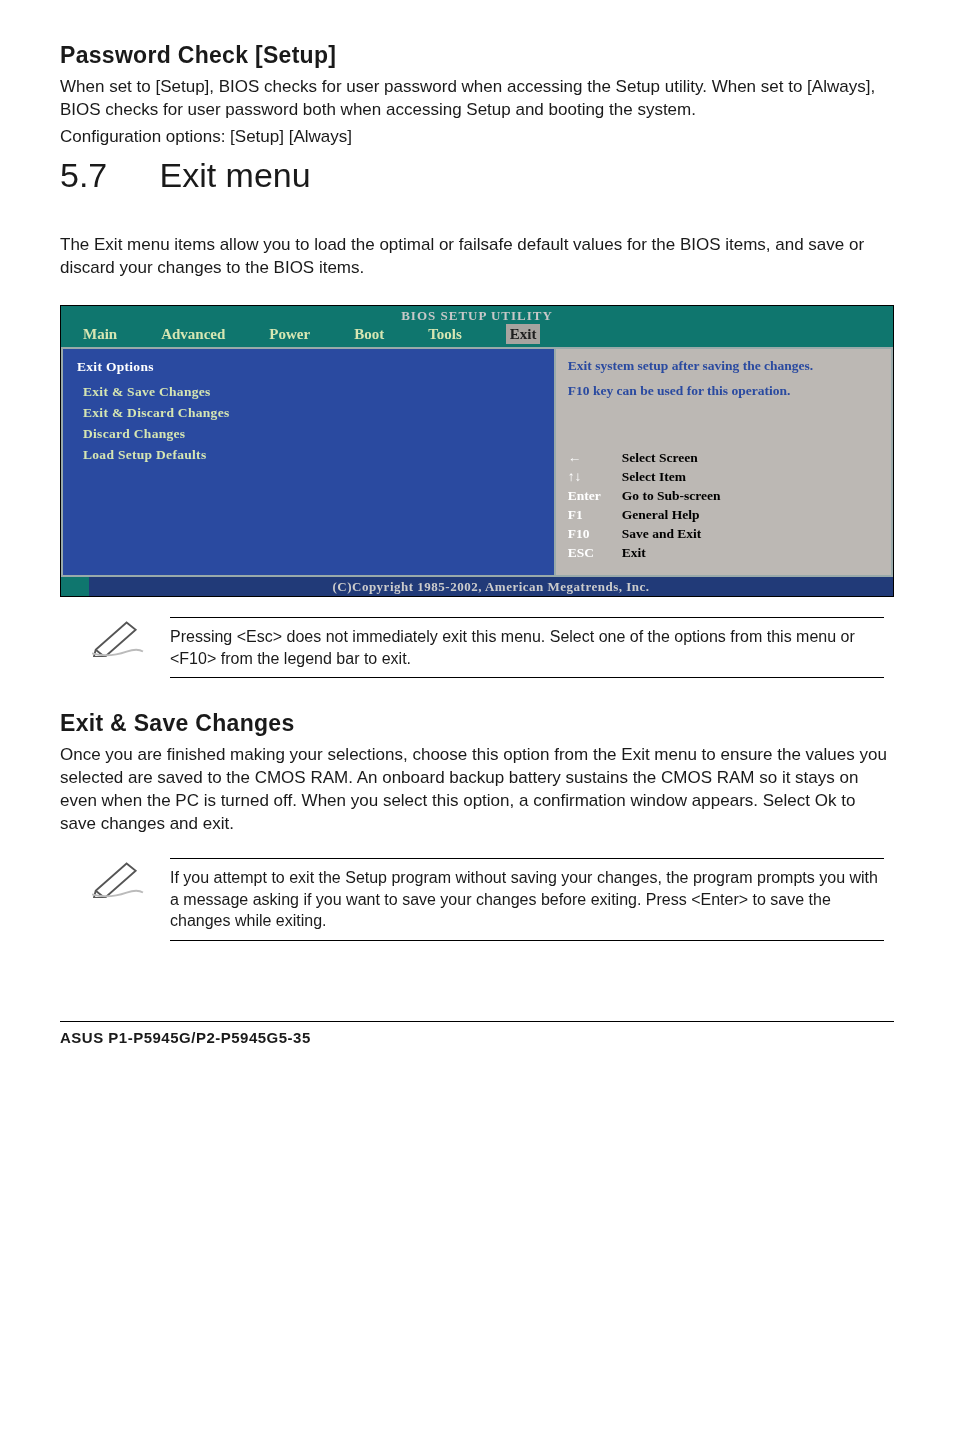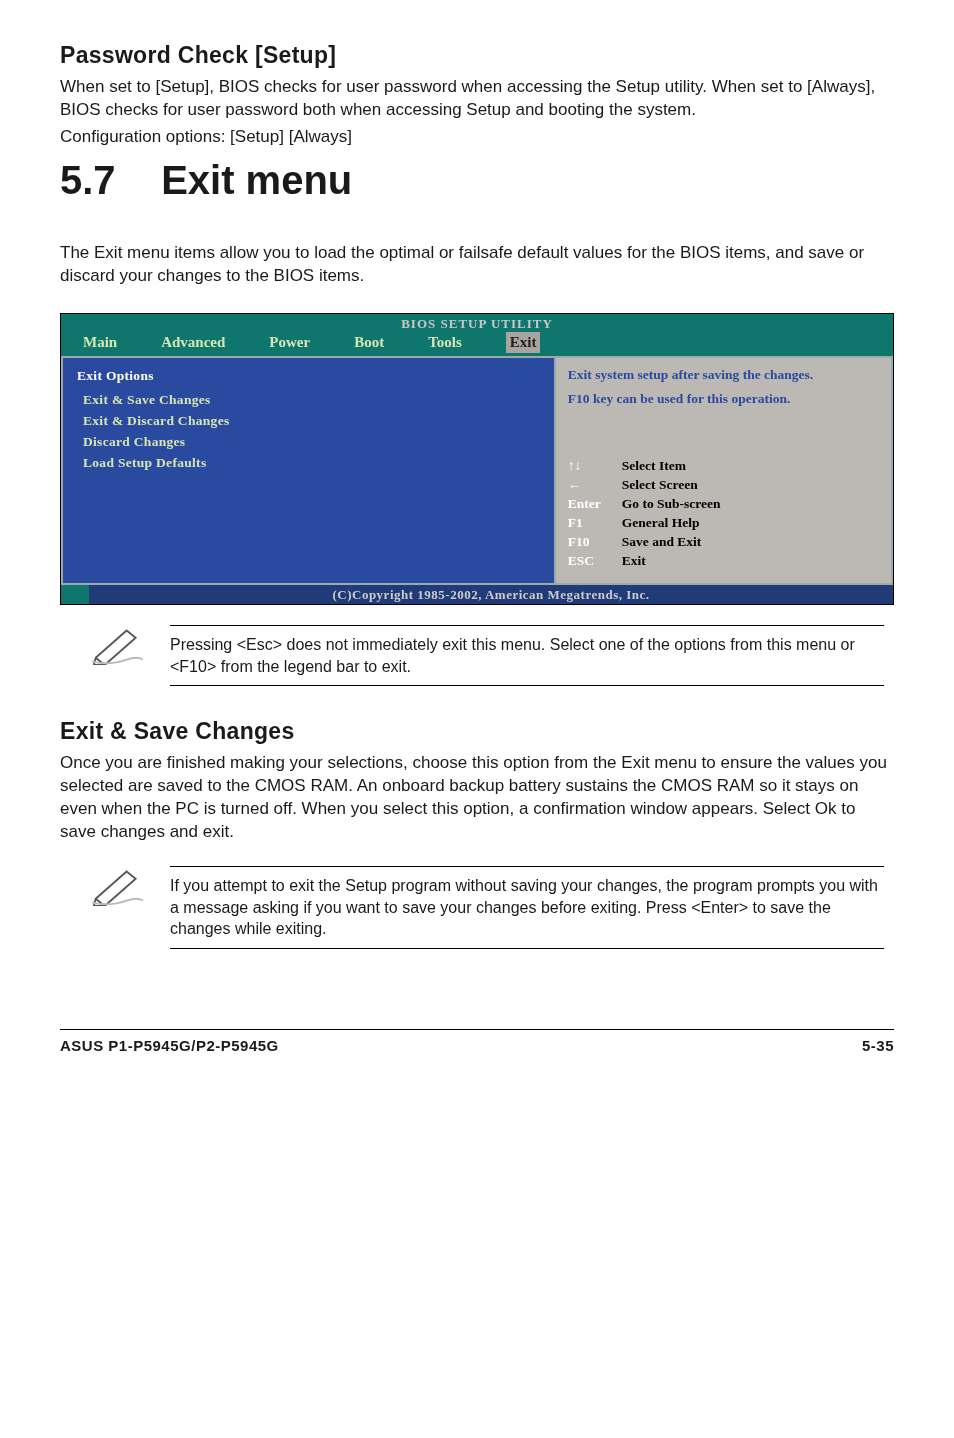--- a/index.html
+++ b/index.html
@@ -16,22 +16,22 @@
 
   h2.subhead {
     font-size: 23px;
     font-weight: bold;
     margin-bottom: 5px;
     letter-spacing: 0.3px;
   }
   p.body-text { margin-bottom: 4px; }
 
   h1.section-head {
-    font-size: 40px;
-    font-weight: bold;
+    font-size: 34px;
+    font-weight: normal;
     margin-bottom: 35px;
   }
   .sec-num { display: inline-block; width: 90px; }
 
   
   .bios-wrap {
     margin-top: 25px;
     border: 1px solid #000;
     background: #0f766e;
     font-family: Liberation Serif, serif;
@@ -117,21 +117,21 @@
     border-top: 1px solid #000;
     border-bottom: 1px solid #000;
     padding: 8px 0;
     font-size: 16px;
     line-height: 1.35;
   }
 
   
   .page-footer {
     display: flex;
-    justify-content: space-between;
+    justify-content: flex-start;
     border-top: 1px solid #000;
     margin-top: 80px;
     padding-top: 6px;
     font-size: 15px;
     font-weight: bold;
     letter-spacing: 0.5px;
   }
 </style>
 </head>
 <body>
@@ -166,22 +166,22 @@
         <div>Discard Changes</div>
         <div></div>
         <div>Load Setup Defaults</div>
       </div>
     </div>
     <div class="bios-right">
       <div>Exit system setup after saving the changes.</div>
       <div style="height:6px"></div>
       <div>F10 key can be used for this operation.</div>
       <div class="legend">
+        <div><span class="lbl">←</span><span>Select Screen</span></div>
         <div><span class="lbl">↑↓</span><span>Select Item</span></div>
-        <div><span class="lbl">←</span><span>Select Screen</span></div>
         <div><span class="lbl">Enter</span><span>Go to Sub-screen</span></div>
         <div><span class="lbl">F1</span><span>General Help</span></div>
         <div><span class="lbl">F10</span><span>Save and Exit</span></div>
         <div><span class="lbl">ESC</span><span>Exit</span></div>
       </div>
     </div>
   </div>
   <div class="bios-footer">(C)Copyright 1985-2002, American Megatrends, Inc.</div>
 </div>
 

